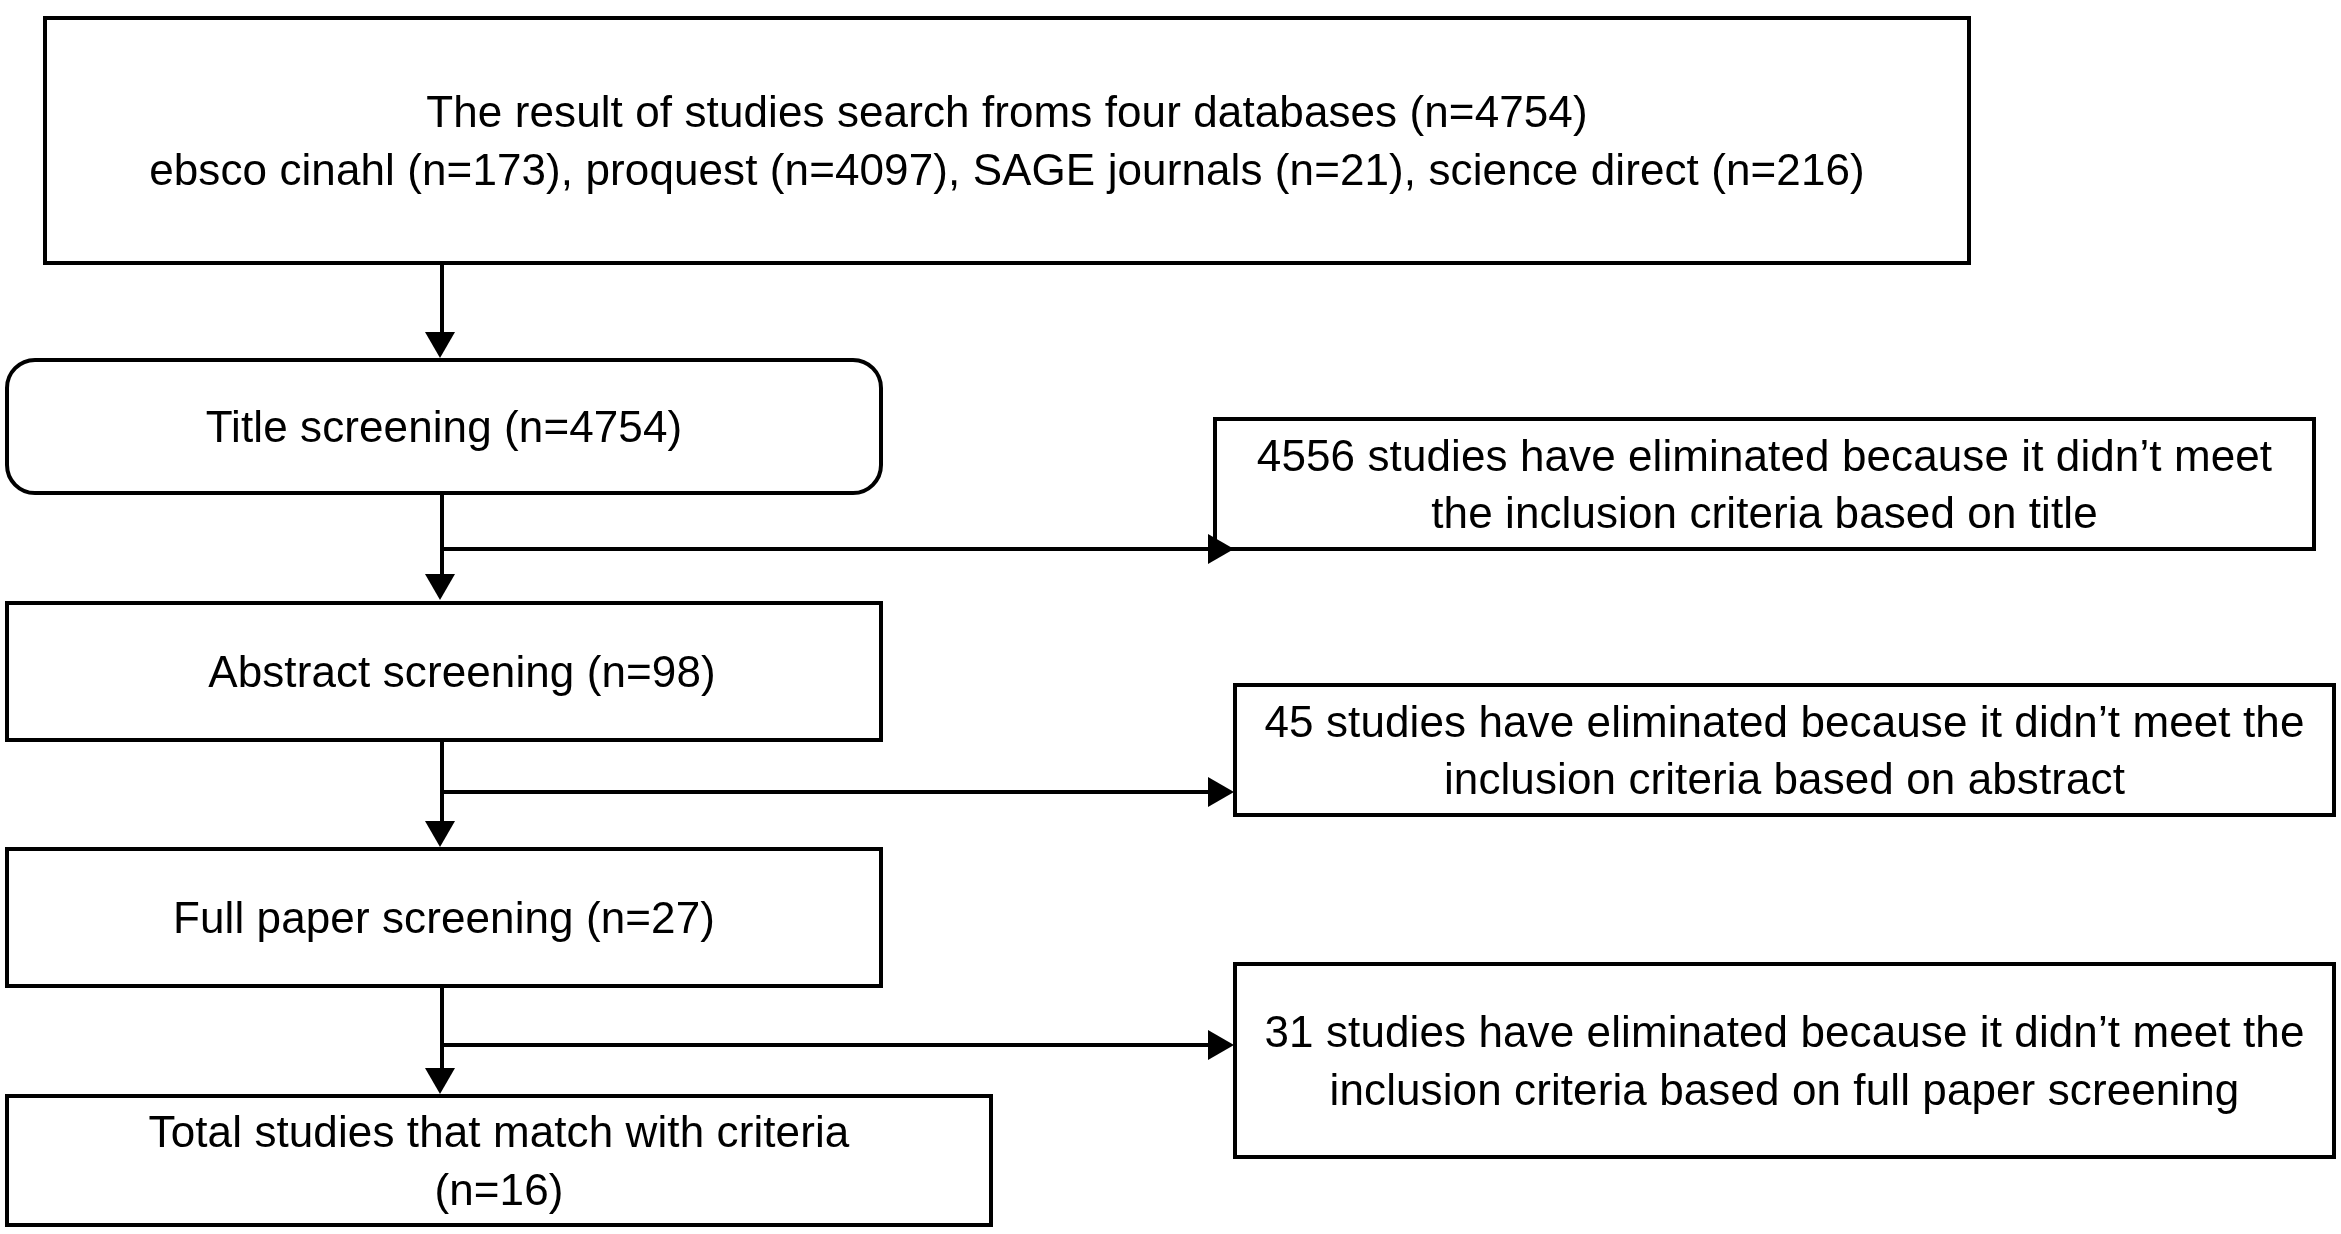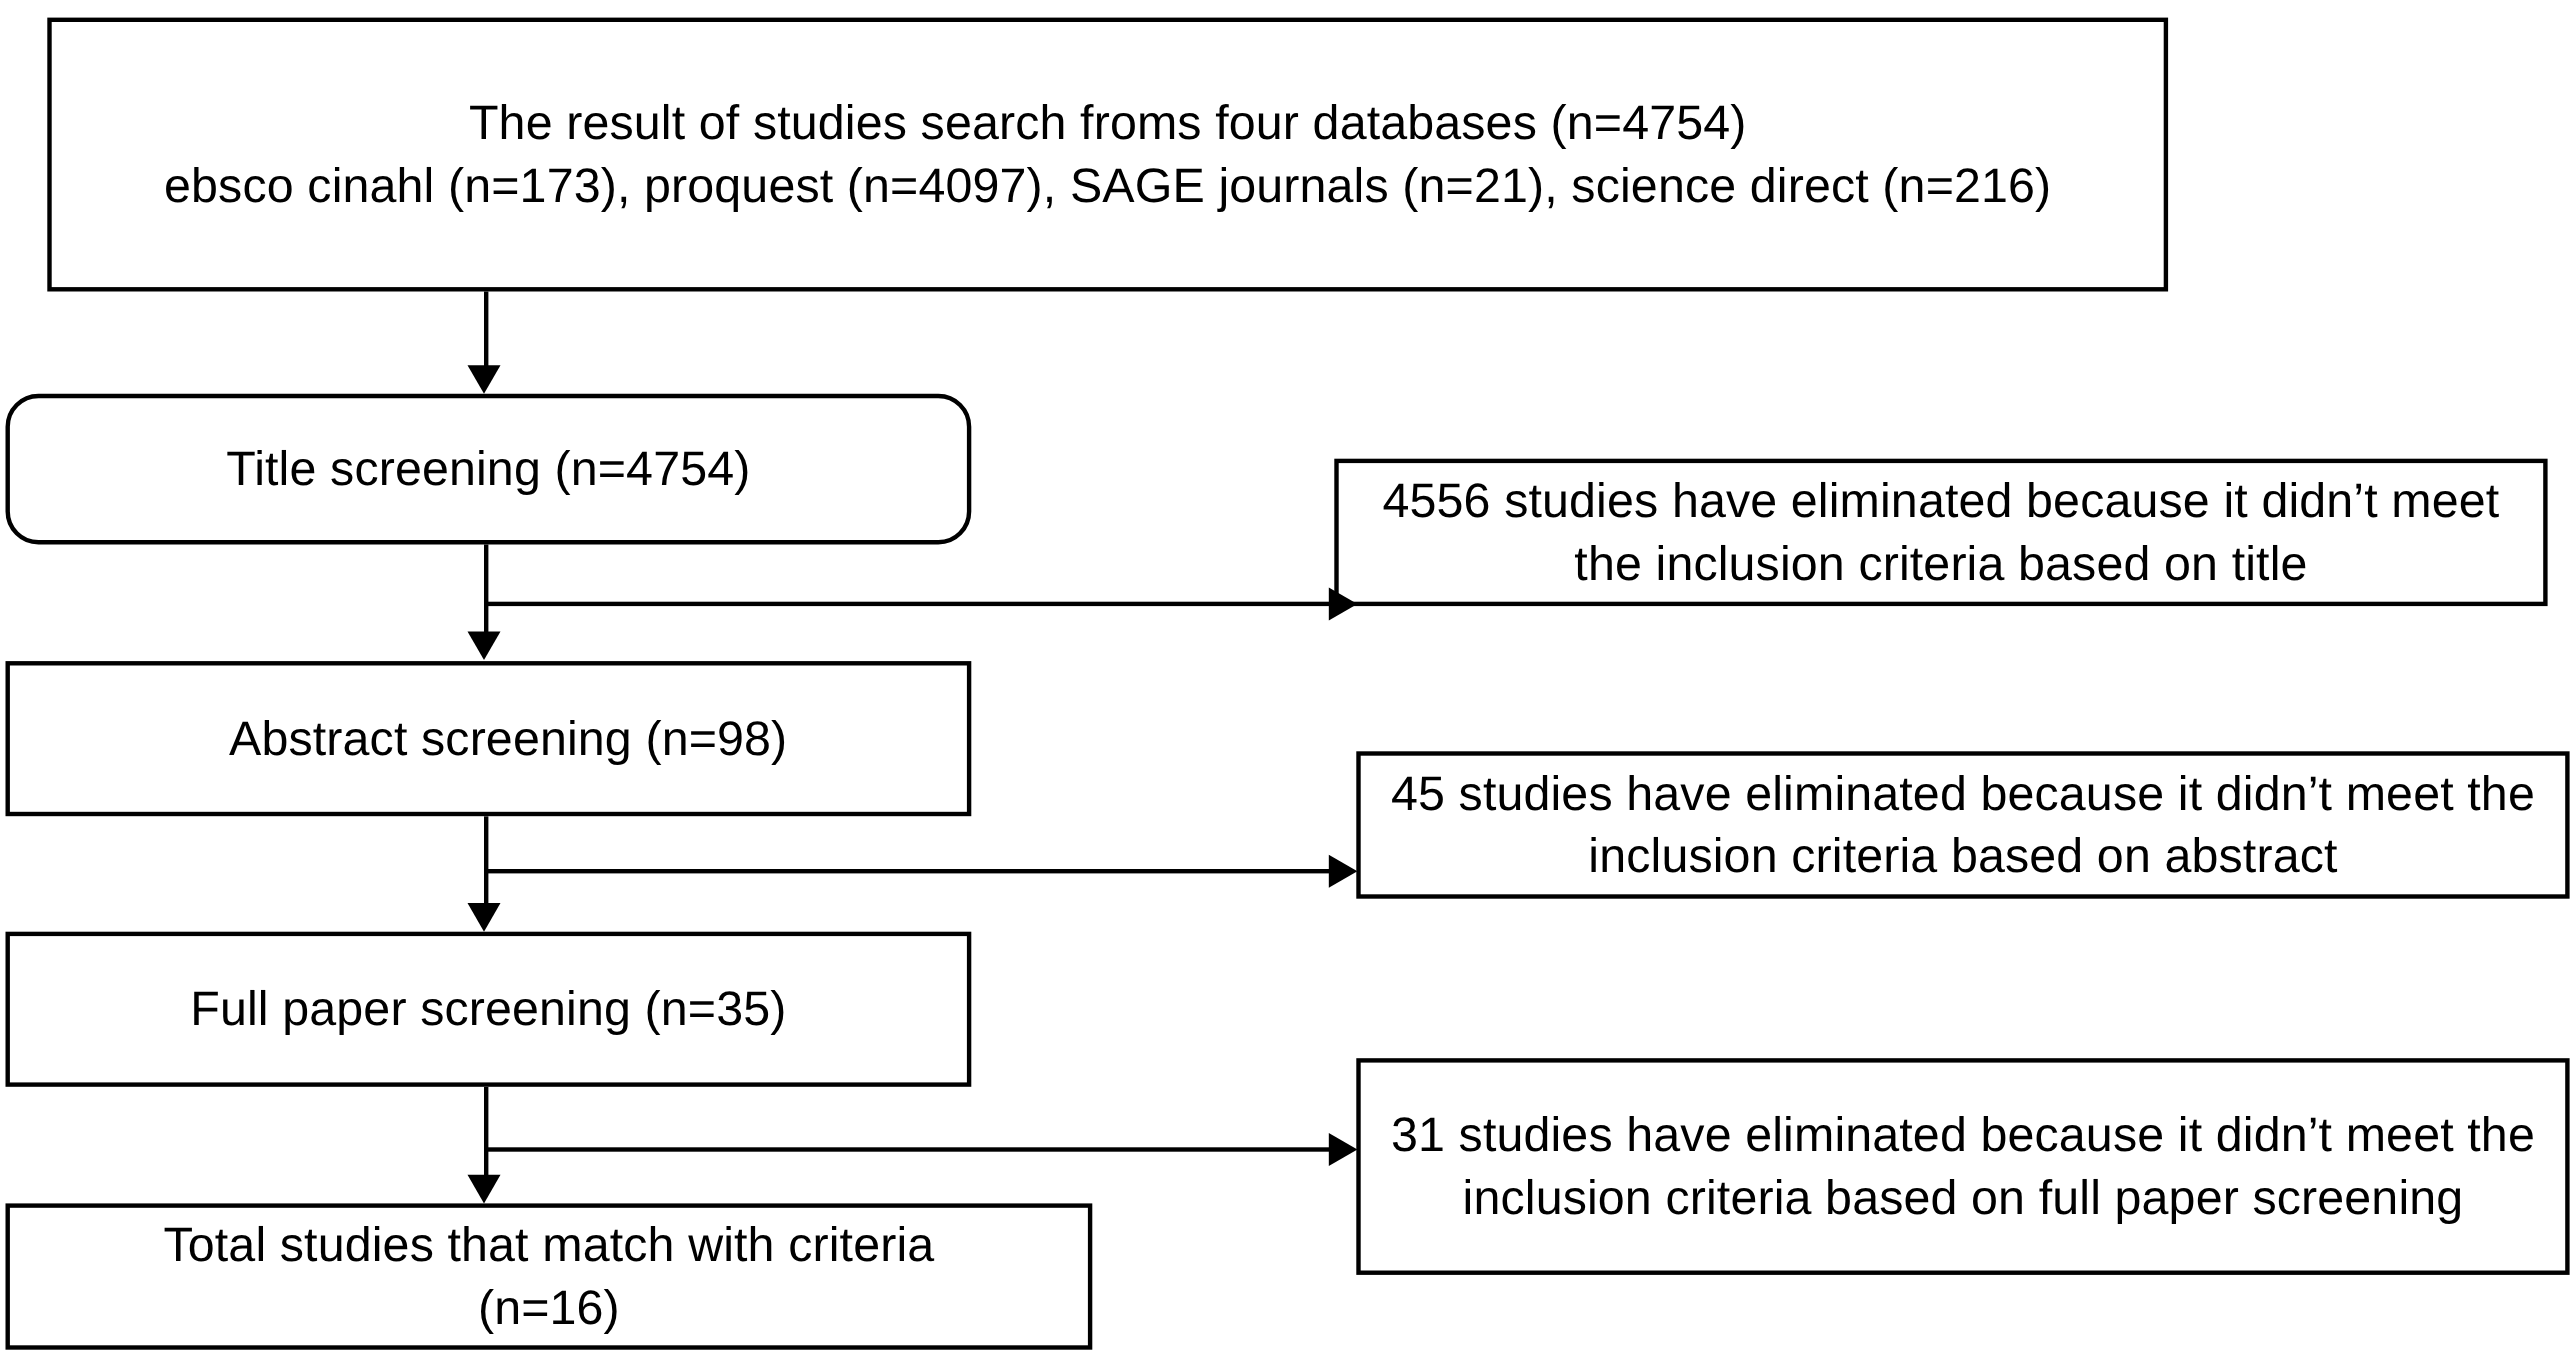--- a/index.html
+++ b/index.html
@@ -91,21 +91,21 @@
 
   <div class="node" id="node-title">
     <span class="txt">Title screening (n=4754)</span>
   </div>
 
   <div class="node" id="node-abstract">
     <span class="txt">Abstract screening (n=98)</span>
   </div>
 
   <div class="node" id="node-fullpaper">
-    <span class="txt">Full paper screening (n=35)</span>
+    <span class="txt">Full paper screening (n=27)</span>
   </div>
 
   <div class="node" id="node-total">
     <span class="txt">Total studies that match with criteria
 (n=16)</span>
   </div>
 
   <div class="node" id="node-excl-title">
     <span class="txt">4556 studies have eliminated because it didn’t meet the inclusion criteria based on title</span>
   </div>

